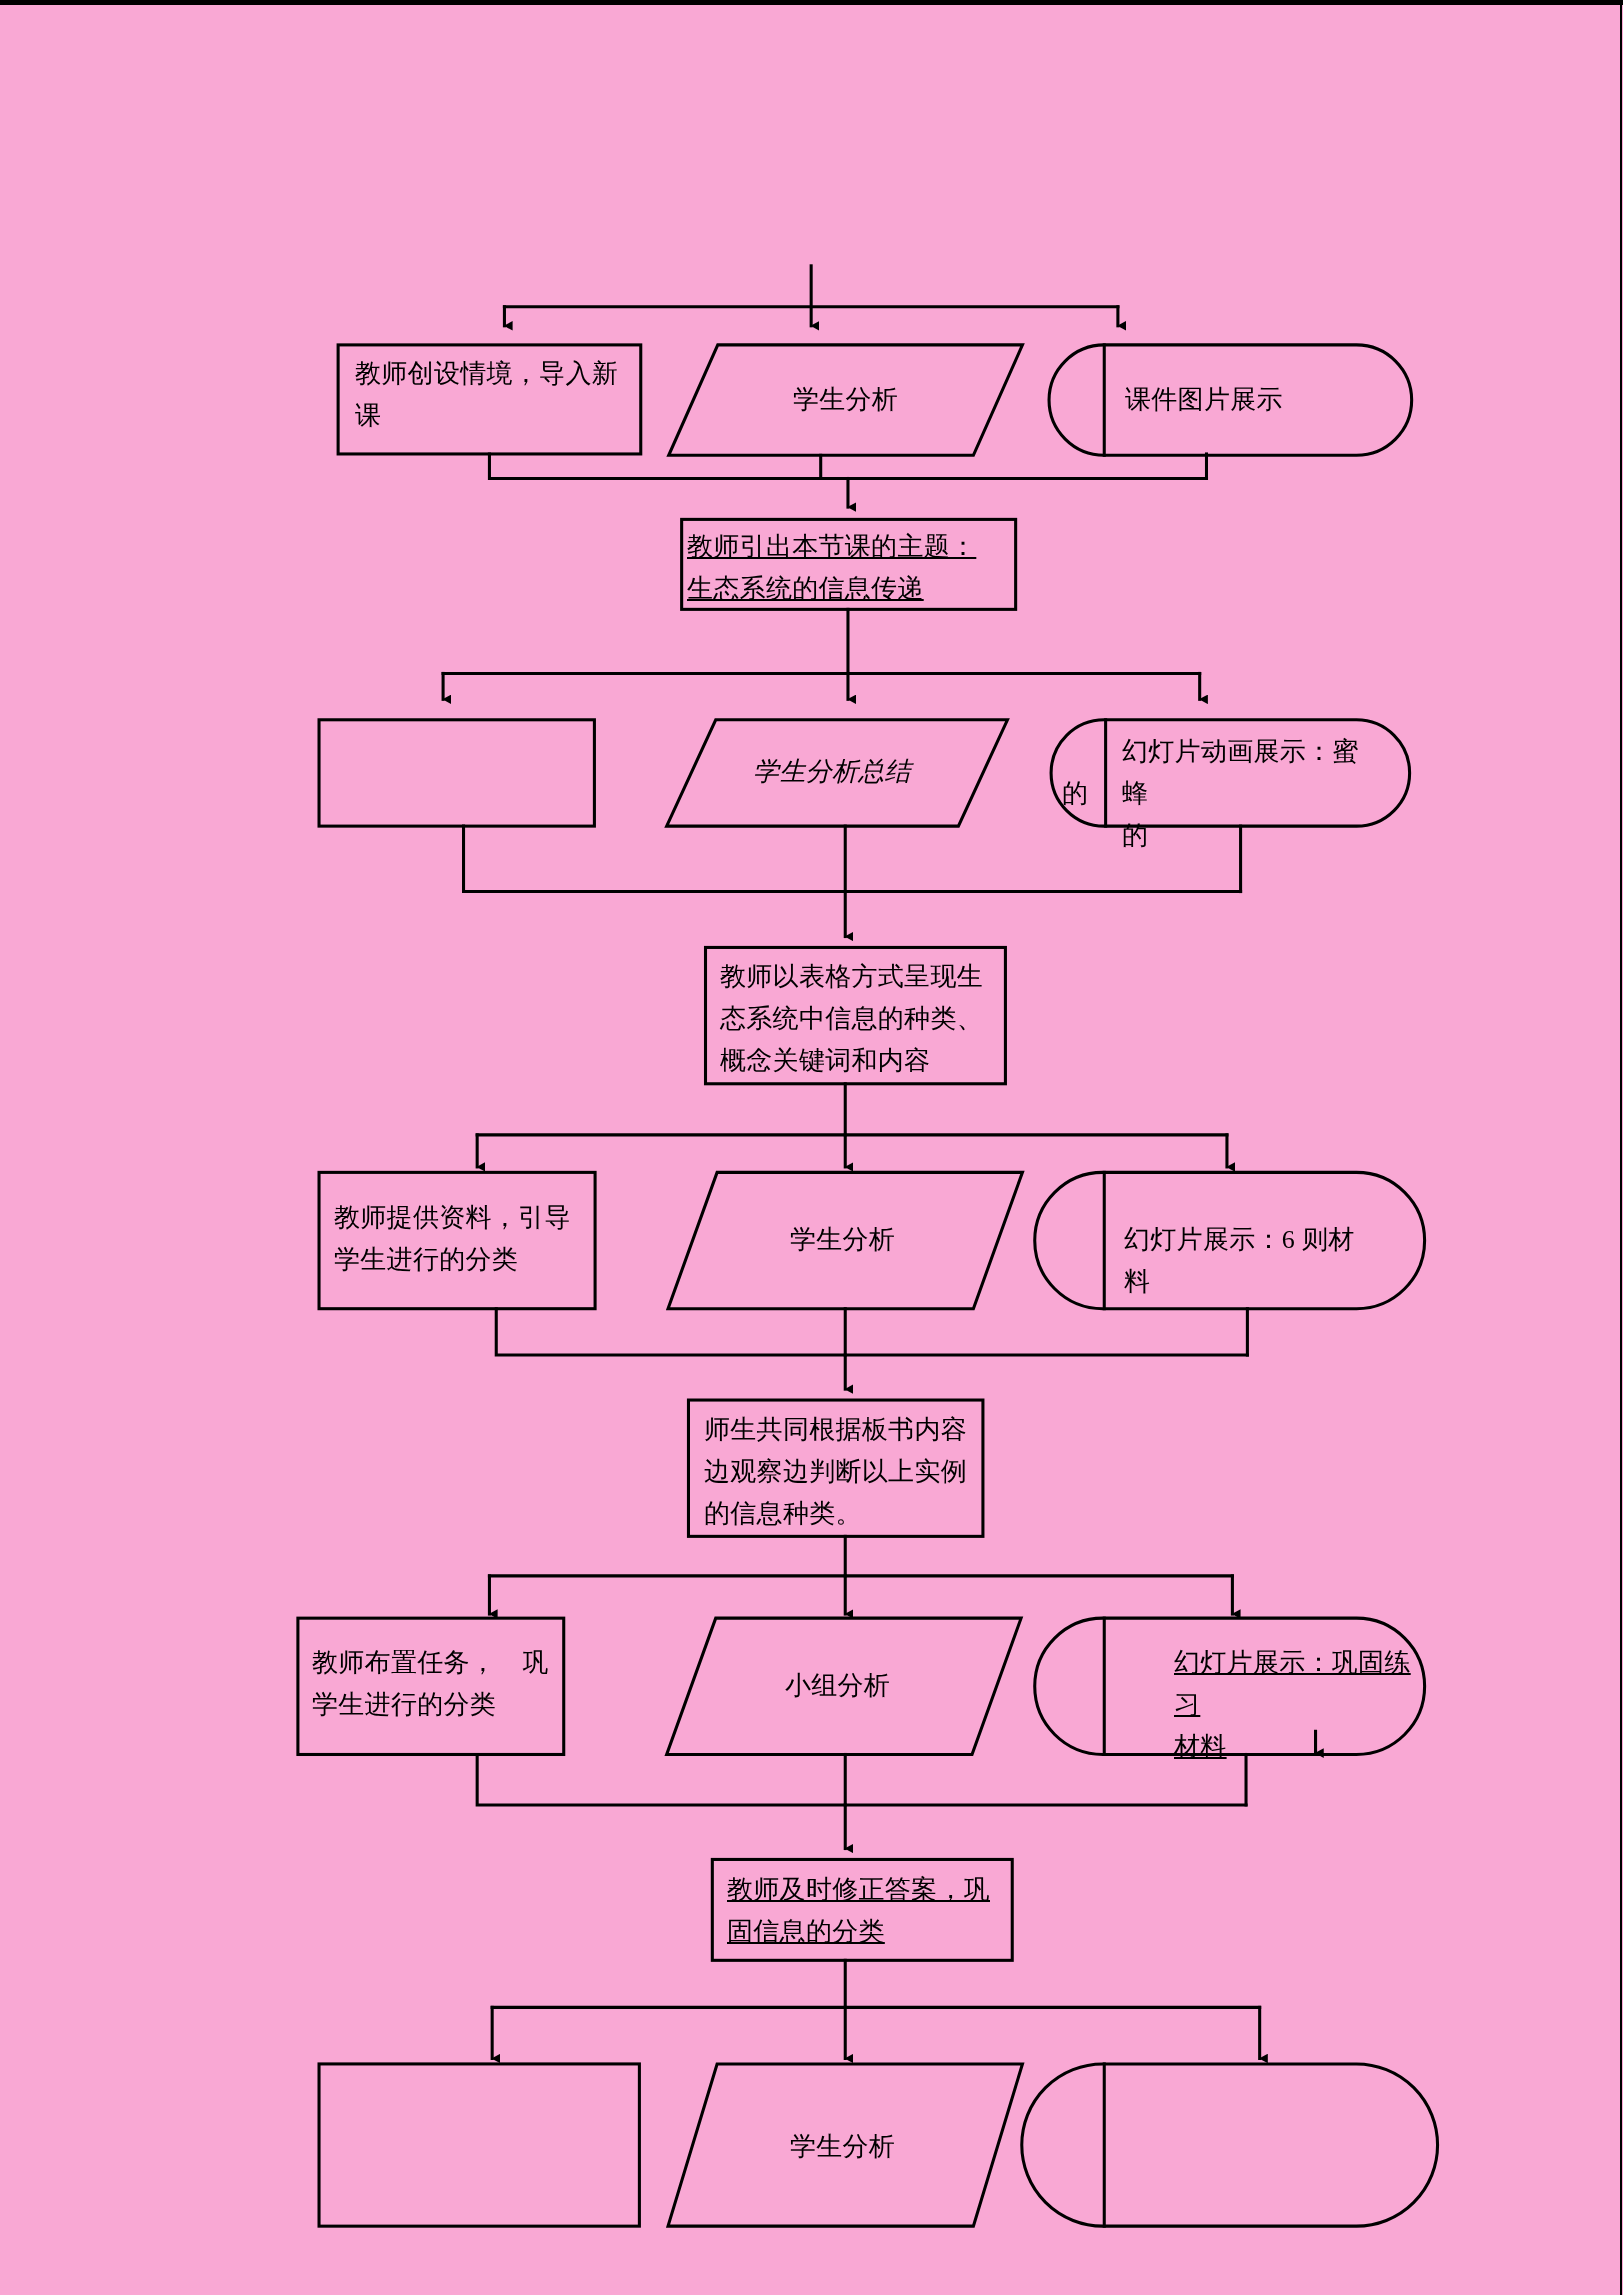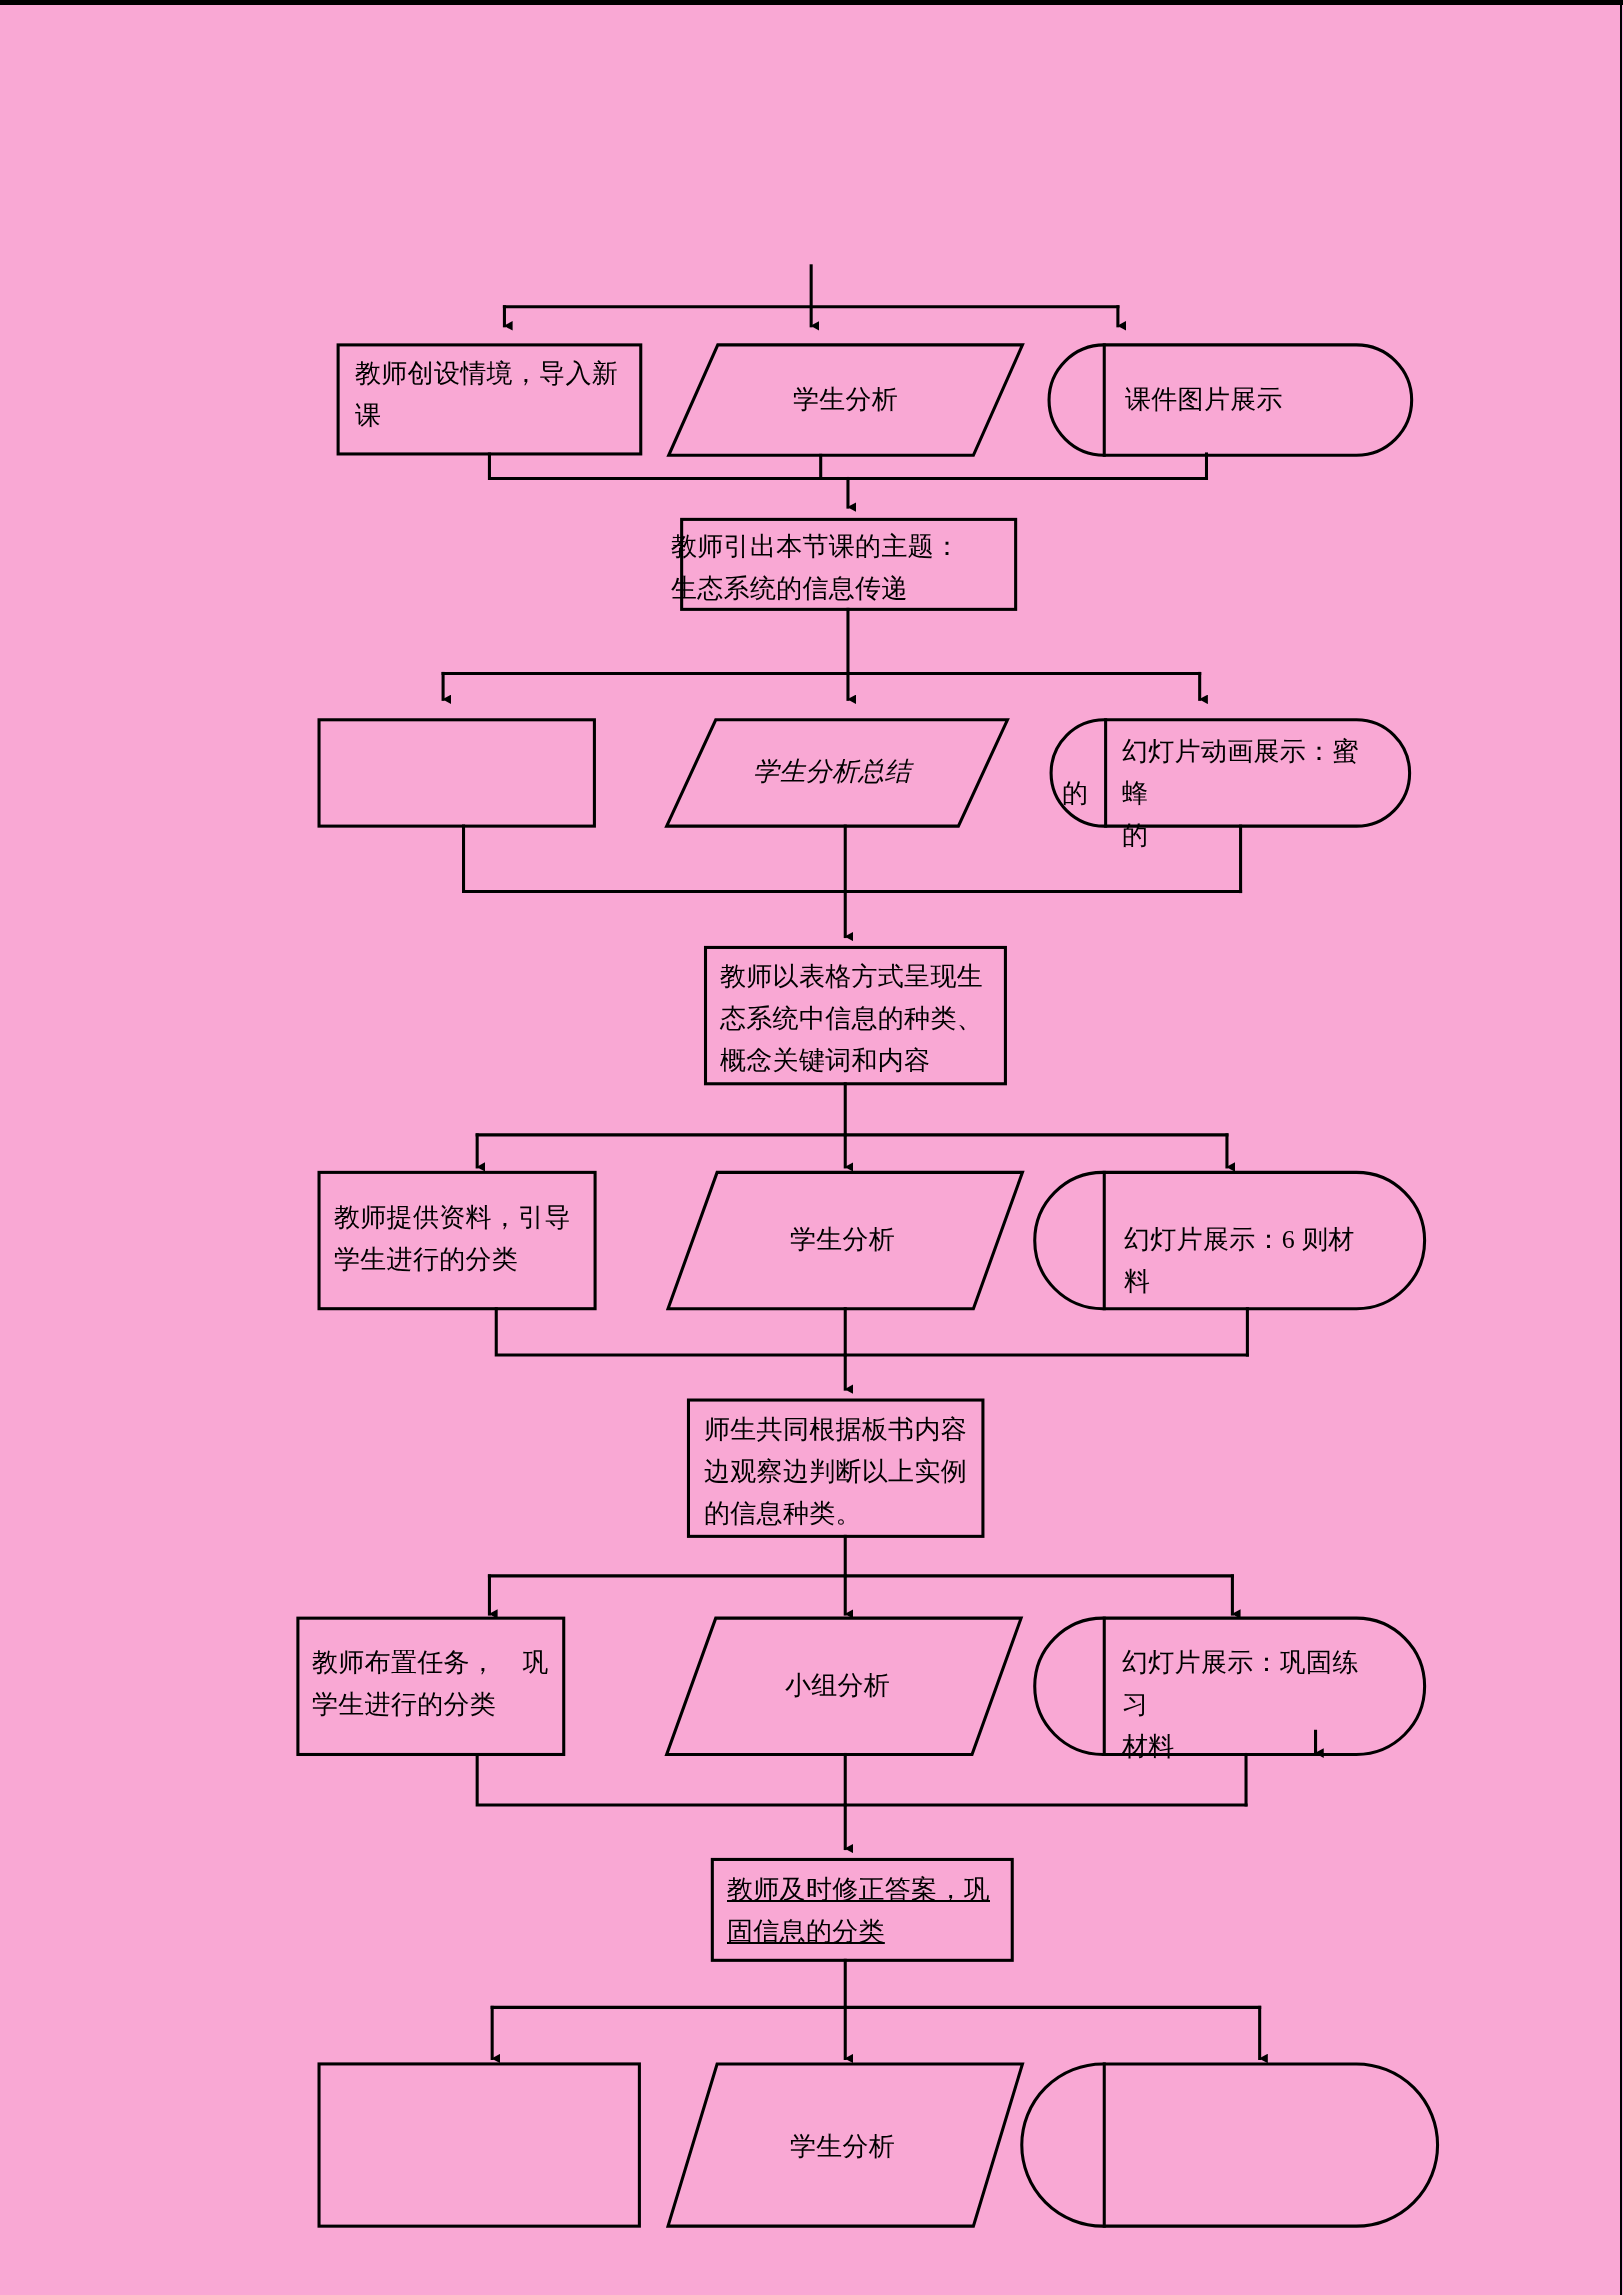--- a/index.html
+++ b/index.html
@@ -144,21 +144,21 @@
       <path d="M1620,3028 L1620,3266"></path>
 
     </g>
   </svg>
 
   <div class="node-label lbl-left" style="left:355px;top:353px;width:273px;">教师创设情境，导入新
 课</div>
   <div class="node-label lbl-center" style="left:723px;top:379px;width:245px;">学生分析</div>
   <div class="node-label lbl-left" style="left:1125px;top:379px;width:232px;">课件图片展示</div>
 
-  <div class="node-label lbl-left" style="left:671px;top:526px;width:320px;">教师引出本节课的主题：
+  <div class="node-label lbl-left" style="left:687px;top:526px;width:320px;text-decoration:underline;">教师引出本节课的主题：
 生态系统的信息传递</div>
 
   <div class="node-label lbl-center" style="left:716px;top:751px;width:232px;font-style:italic;">学生分析总结</div>
   <div class="node-label lbl-left" style="left:1122px;top:731px;width:245px;">幻灯片动画展示：蜜蜂
 的</div>
   <div class="node-label lbl-left" style="left:1062px;top:773px;width:41px;">的</div>
 
   <div class="node-label lbl-left" style="left:720px;top:956px;width:293px;">教师以表格方式呈现生
 态系统中信息的种类、
 概念关键词和内容</div>
@@ -168,21 +168,21 @@
   <div class="node-label lbl-center" style="left:723px;top:1219px;width:239px;">学生分析</div>
   <div class="node-label lbl-left" style="left:1124px;top:1219px;width:245px;">幻灯片展示：6 则材料</div>
 
   <div class="node-label lbl-left" style="left:704px;top:1409px;width:286px;">师生共同根据板书内容
 边观察边判断以上实例
 的信息种类。</div>
 
   <div class="node-label lbl-left" style="left:312px;top:1642px;width:259px;">教师布置任务，　巩
 学生进行的分类</div>
   <div class="node-label lbl-center" style="left:719px;top:1665px;width:237px;">小组分析</div>
-  <div class="node-label lbl-left" style="left:1122px;top:1642px;width:245px;">幻灯片展示：巩固练习
+  <div class="node-label lbl-left" style="left:1174px;top:1642px;width:245px;text-decoration:underline;">幻灯片展示：巩固练习
 材料</div>
 
   <div class="node-label lbl-left" style="left:727px;top:1869px;width:293px;text-decoration:underline;">教师及时修正答案，巩
 固信息的分类</div>
 
   <div class="node-label lbl-center" style="left:723px;top:2126px;width:239px;">学生分析</div>
 
 </div>
 
 

